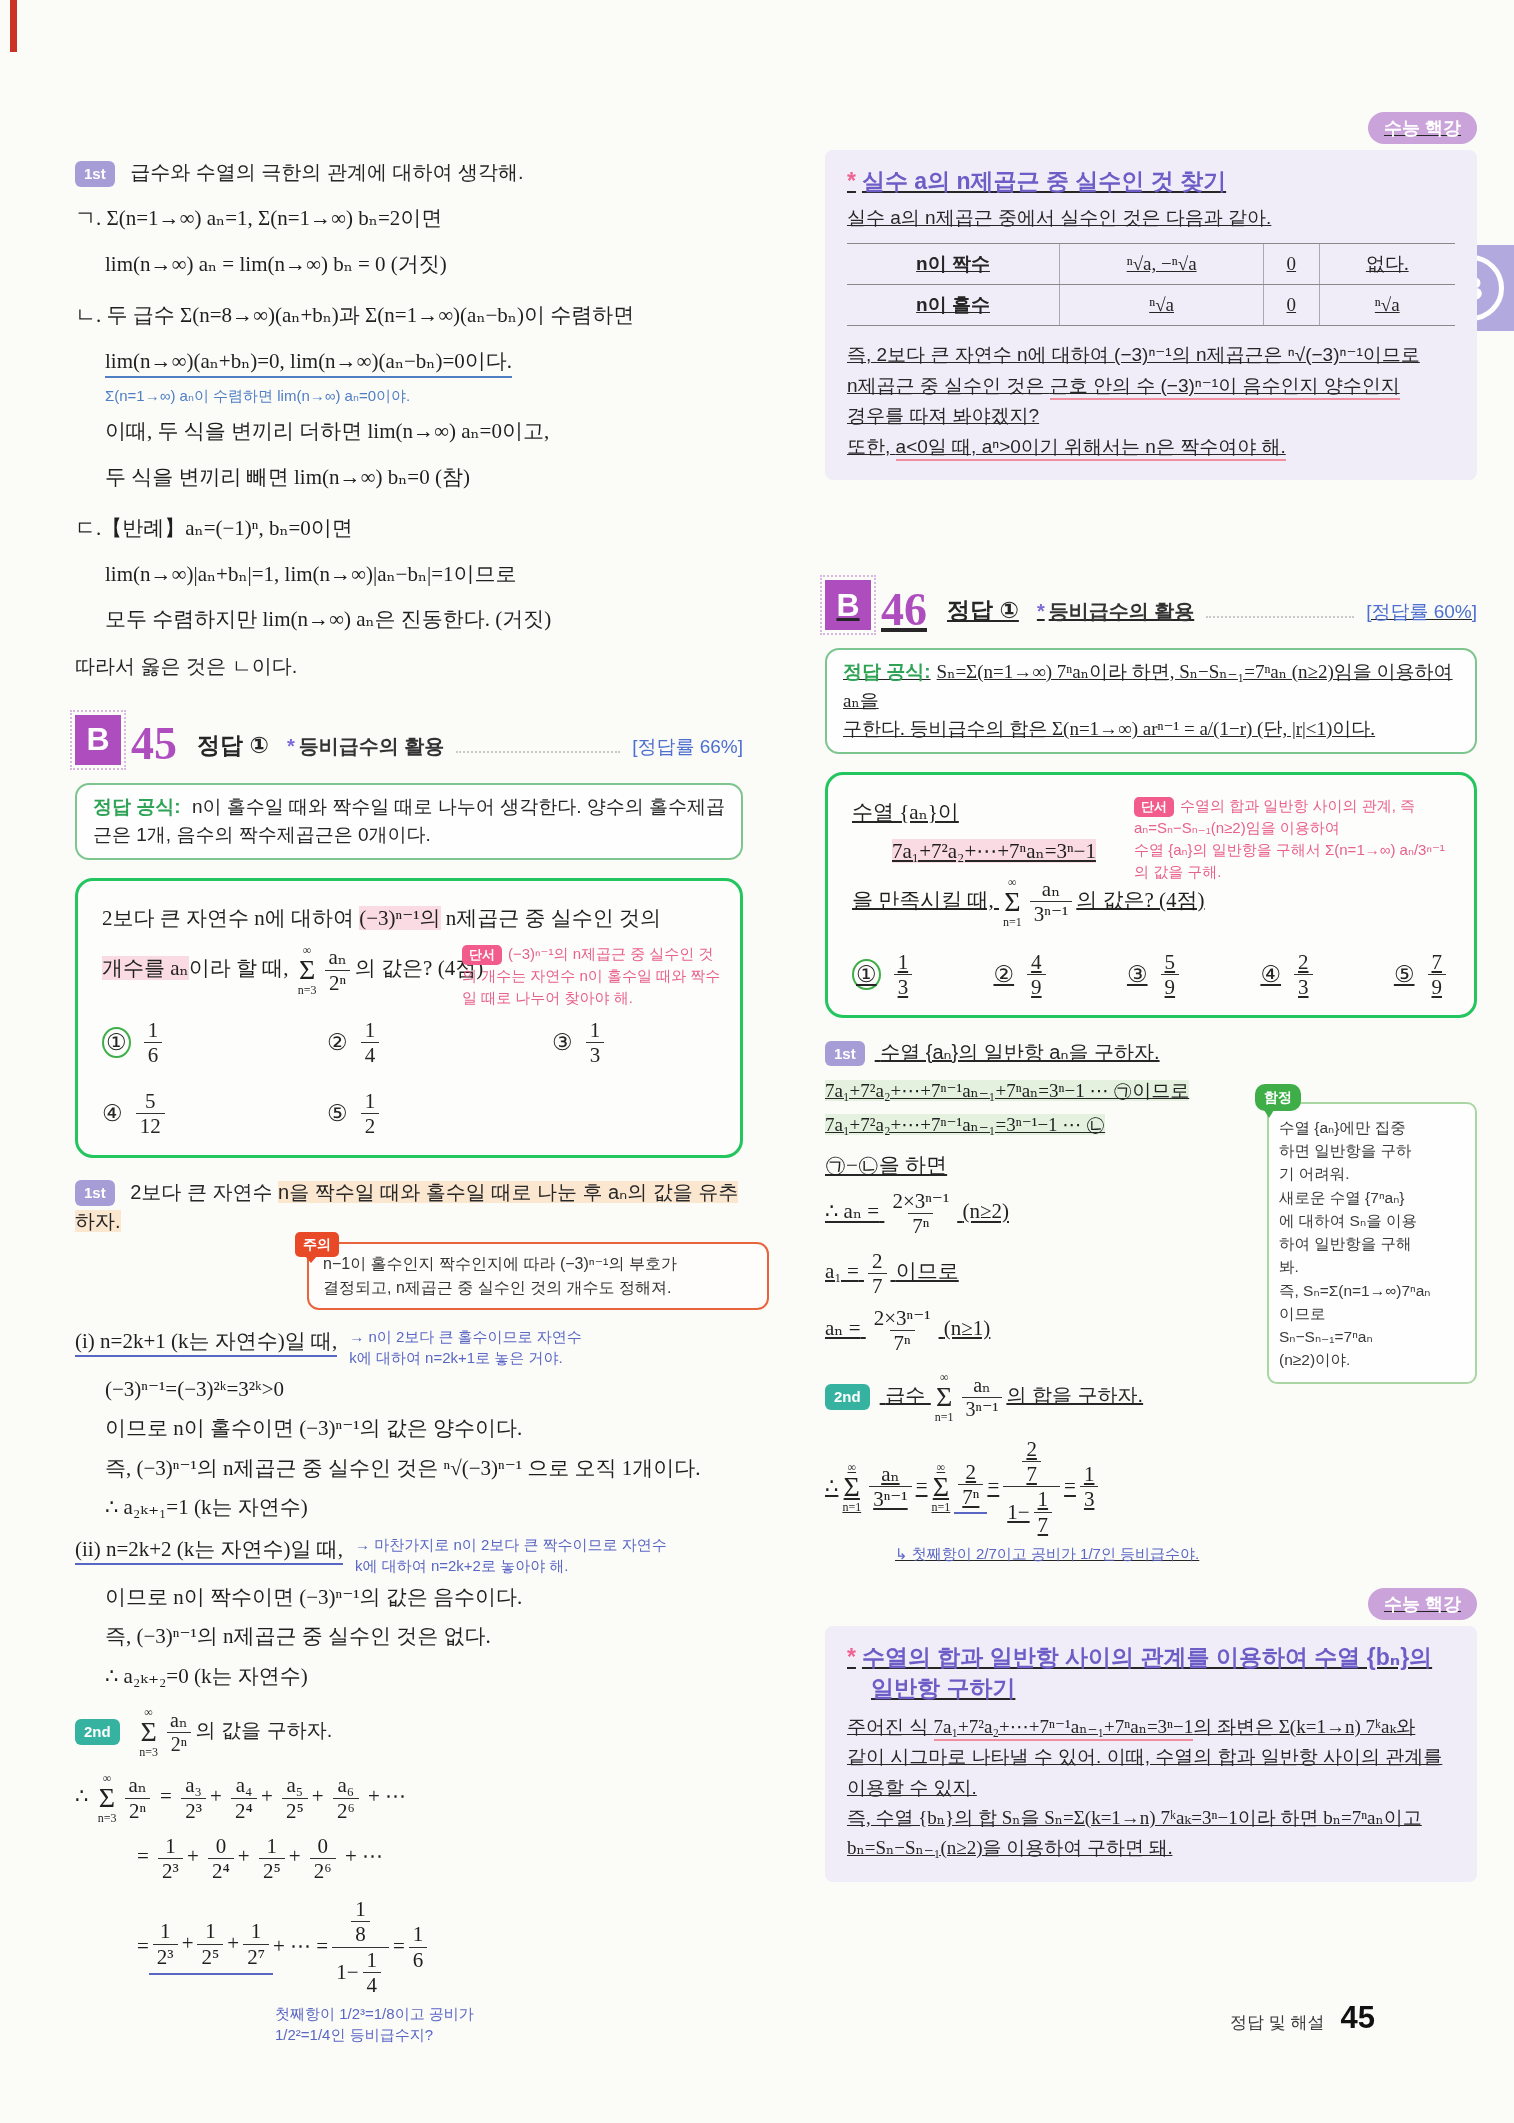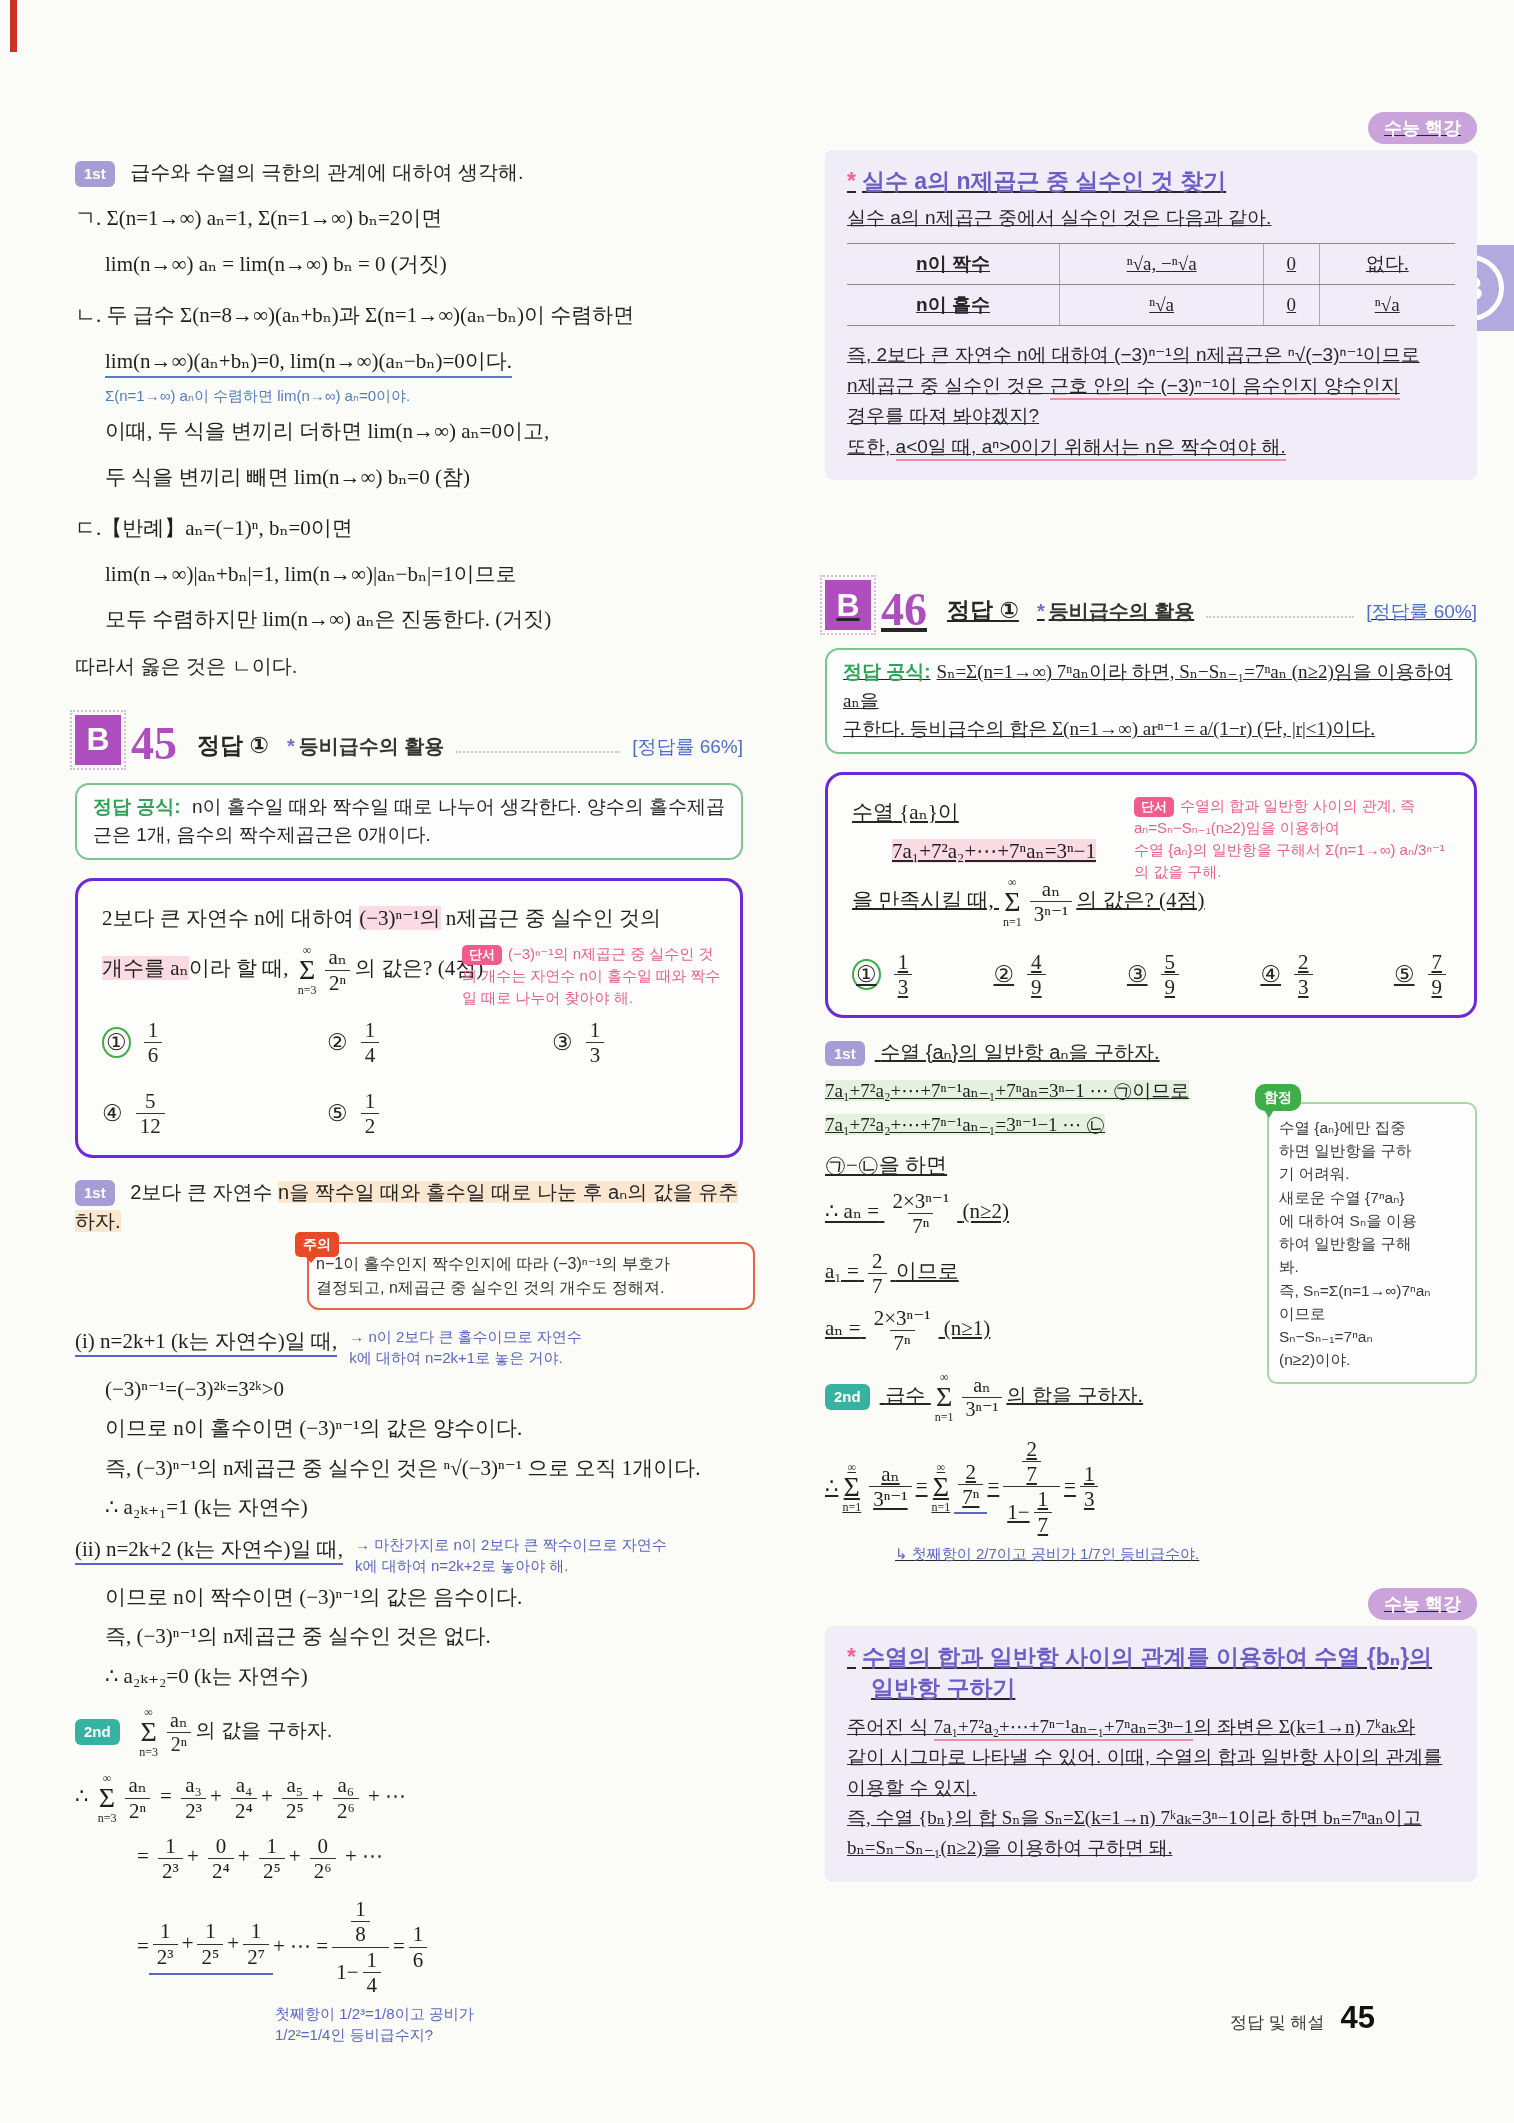--- a/index.html
+++ b/index.html
@@ -44,21 +44,21 @@
   .btopic .ast{color:#7a6ad8;margin-right:4px;font-weight:bold;}
   .leader{flex:1;border-bottom:2px dotted #c9c9c9;margin:0 12px 12px;}
   .rate{color:#4d6fd0;font-size:19px;padding-bottom:5px;white-space:nowrap;}
 
   
   .gbox{border:2px solid #7cc58e;border-radius:14px;padding:8px 16px;font-size:19px;
     line-height:1.5;margin-bottom:18px;background:#fefefe;}
   .glabel{color:#2fa355;font-weight:bold;margin-right:6px;}
 
   
-  .pbox{border:3px solid #6d28d9;border-radius:18px;padding:22px 24px 16px;position:relative;
+  .pbox{border:3px solid #22c55e;border-radius:18px;padding:22px 24px 16px;position:relative;
     background:#fdfdfc;margin-bottom:20px;}
   .danseo{position:absolute;color:#e8608c;font-size:15px;line-height:1.45;}
   .danseo-badge{display:inline-block;background:#f25c8c;color:#fff;border-radius:5px;
     font-size:13px;font-weight:bold;padding:1px 7px;margin-right:6px;}
 
   .choices{display:flex;margin-top:22px;}
   .choice{display:flex;align-items:center;font-size:21px;gap:9px;font-family:"Liberation Serif","DejaVu Serif",serif;}
   .cnum{font-size:23px;}
   .cnum.correct{border:2.5px solid #3fae49;border-radius:50%;line-height:1;padding:2px;}
 
@@ -67,21 +67,21 @@
     line-height:1.15;margin:0 4px;font-family:"Liberation Serif","DejaVu Serif",serif;}
   .frac .fn{padding:0 4px;display:flex;align-items:center;}
   .frac .fd{border-top:1.5px solid #333;padding:0 4px;display:flex;align-items:center;}
   .sig{display:inline-flex;flex-direction:column;align-items:center;vertical-align:middle;
     line-height:1;margin:0 4px;font-family:"Liberation Serif","DejaVu Serif",serif;}
   .sig .t{font-size:12px;}
   .sig .s{font-size:28px;}
   .sig .b{font-size:12px;}
 
   
-  .juui{border:2.5px solid #e8643c;border-radius:12px;padding:8px 7px;margin:4px 0 16px 232px;
+  .juui{border:2.5px solid #e8643c;border-radius:12px;padding:8px 14px;margin:4px 0 16px 232px;
     position:relative;width:430px;font-size:16px;line-height:1.5;color:#333;background:#fefdfc;}
   .juui-badge{position:absolute;left:-14px;top:-12px;background:#e84a28;color:#fff;
     font-size:14px;font-weight:bold;border-radius:5px;padding:2px 8px;}
   .juui-badge:after{content:"";position:absolute;left:10px;bottom:-6px;border-left:6px solid transparent;
     border-right:6px solid transparent;border-top:7px solid #e84a28;}
 
   .case-row{display:flex;align-items:flex-start;}
   .case-head{white-space:nowrap;margin-right:12px;}
   .ul-case{border-bottom:2px solid #5a66c4;padding-bottom:2px;}
 

